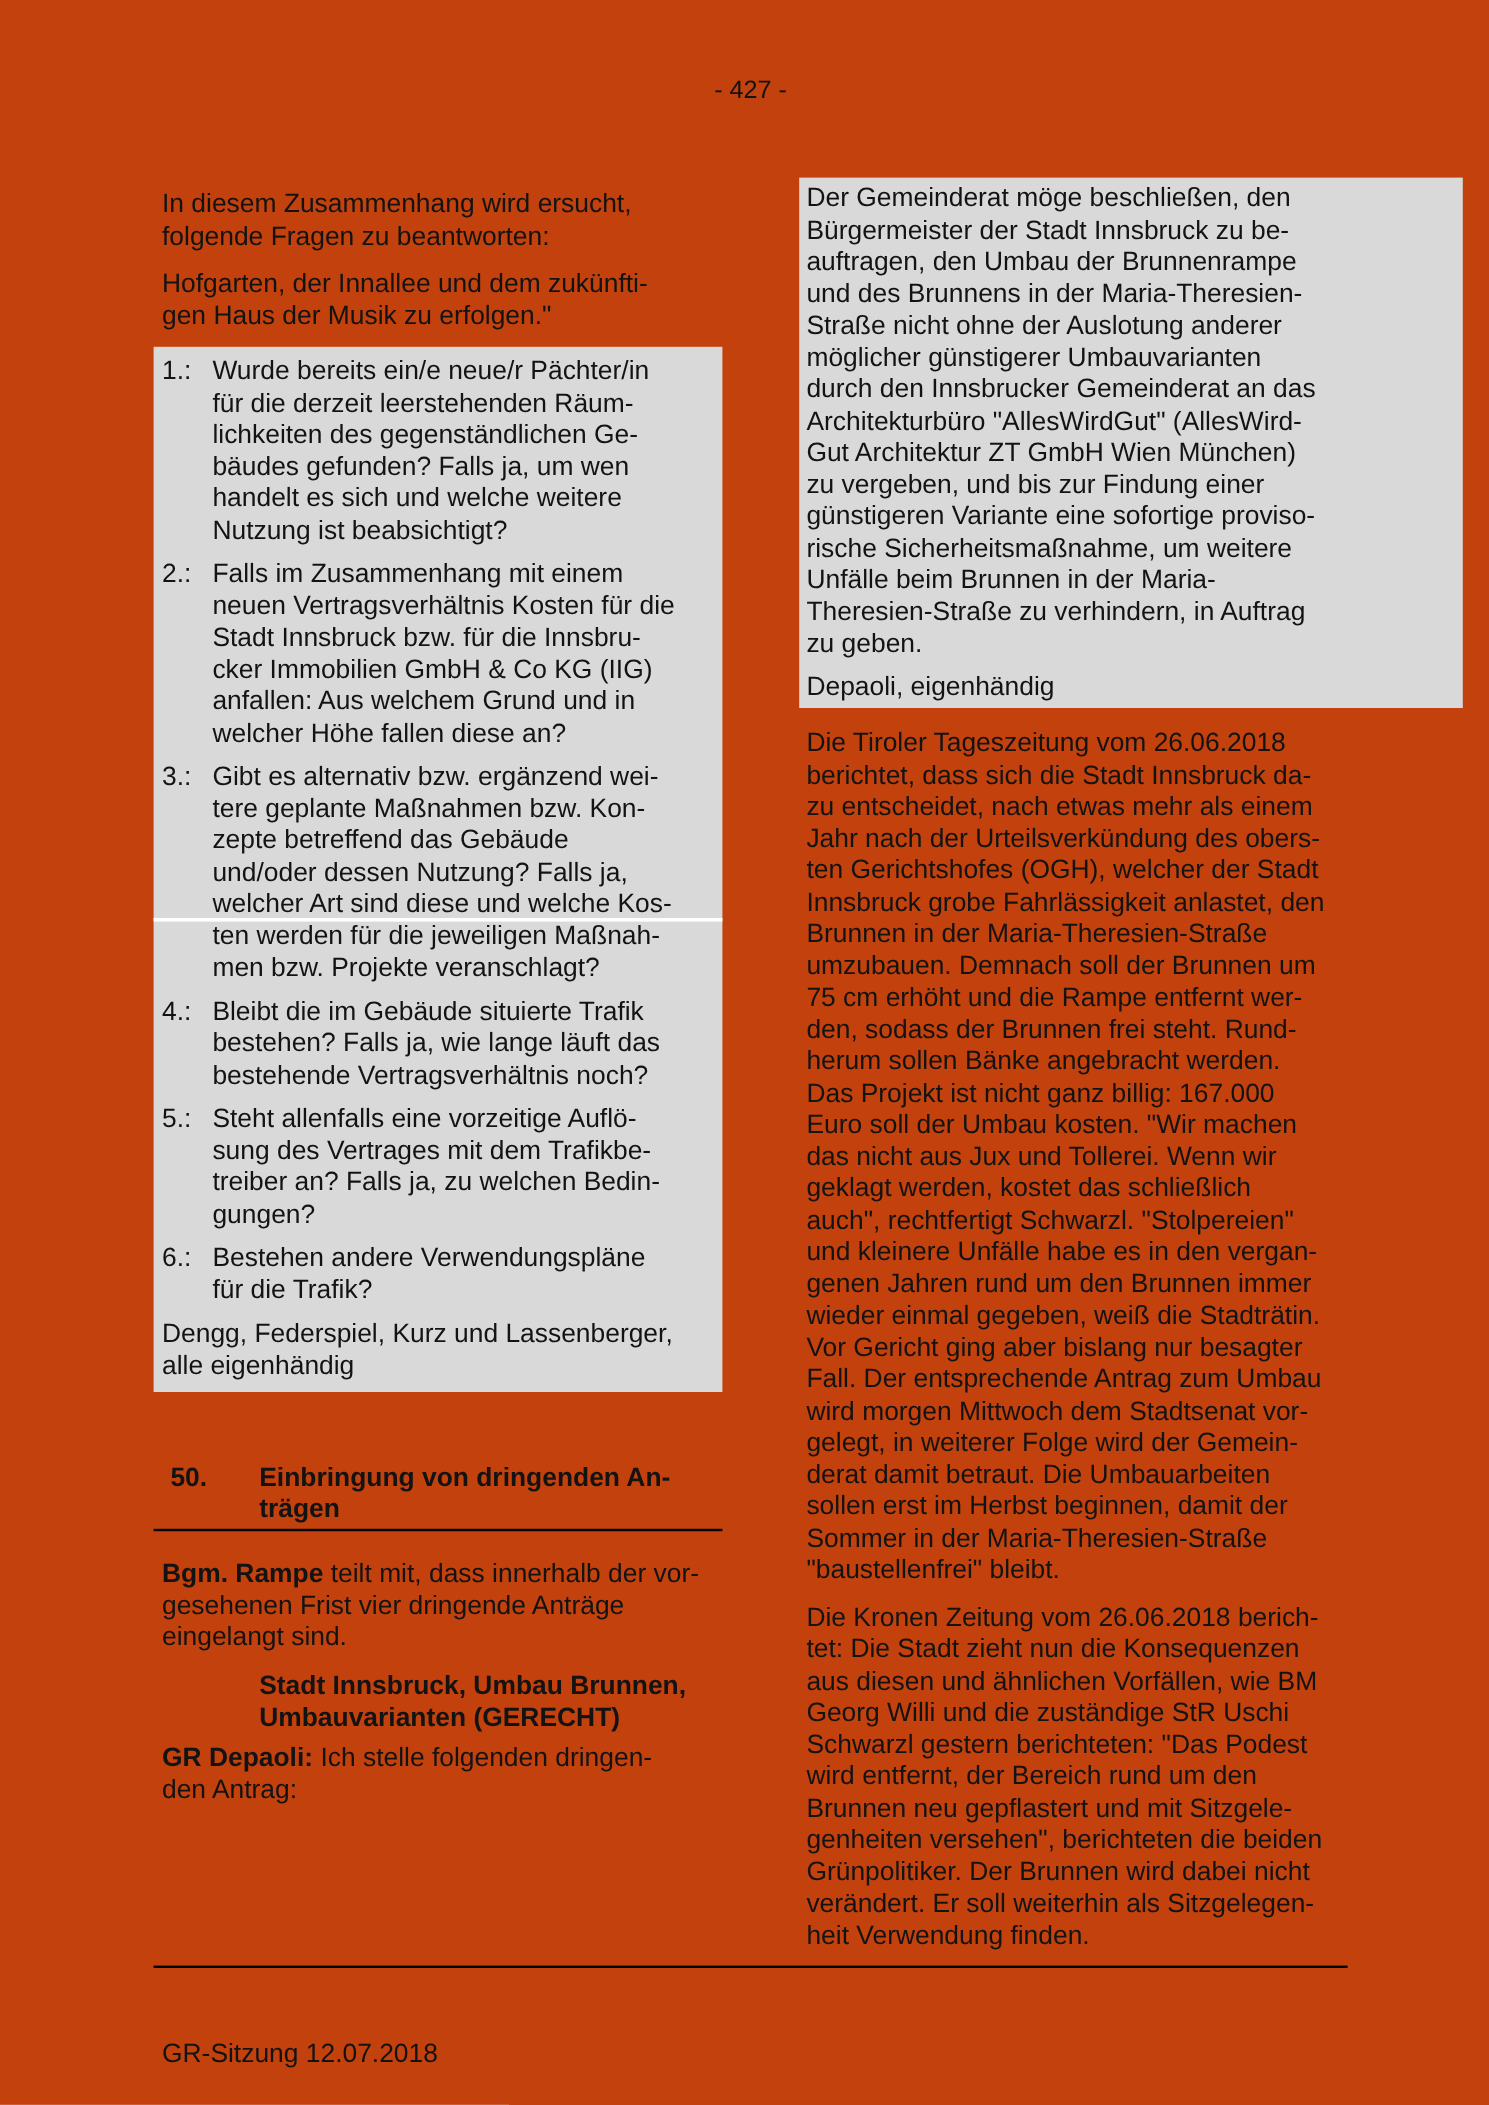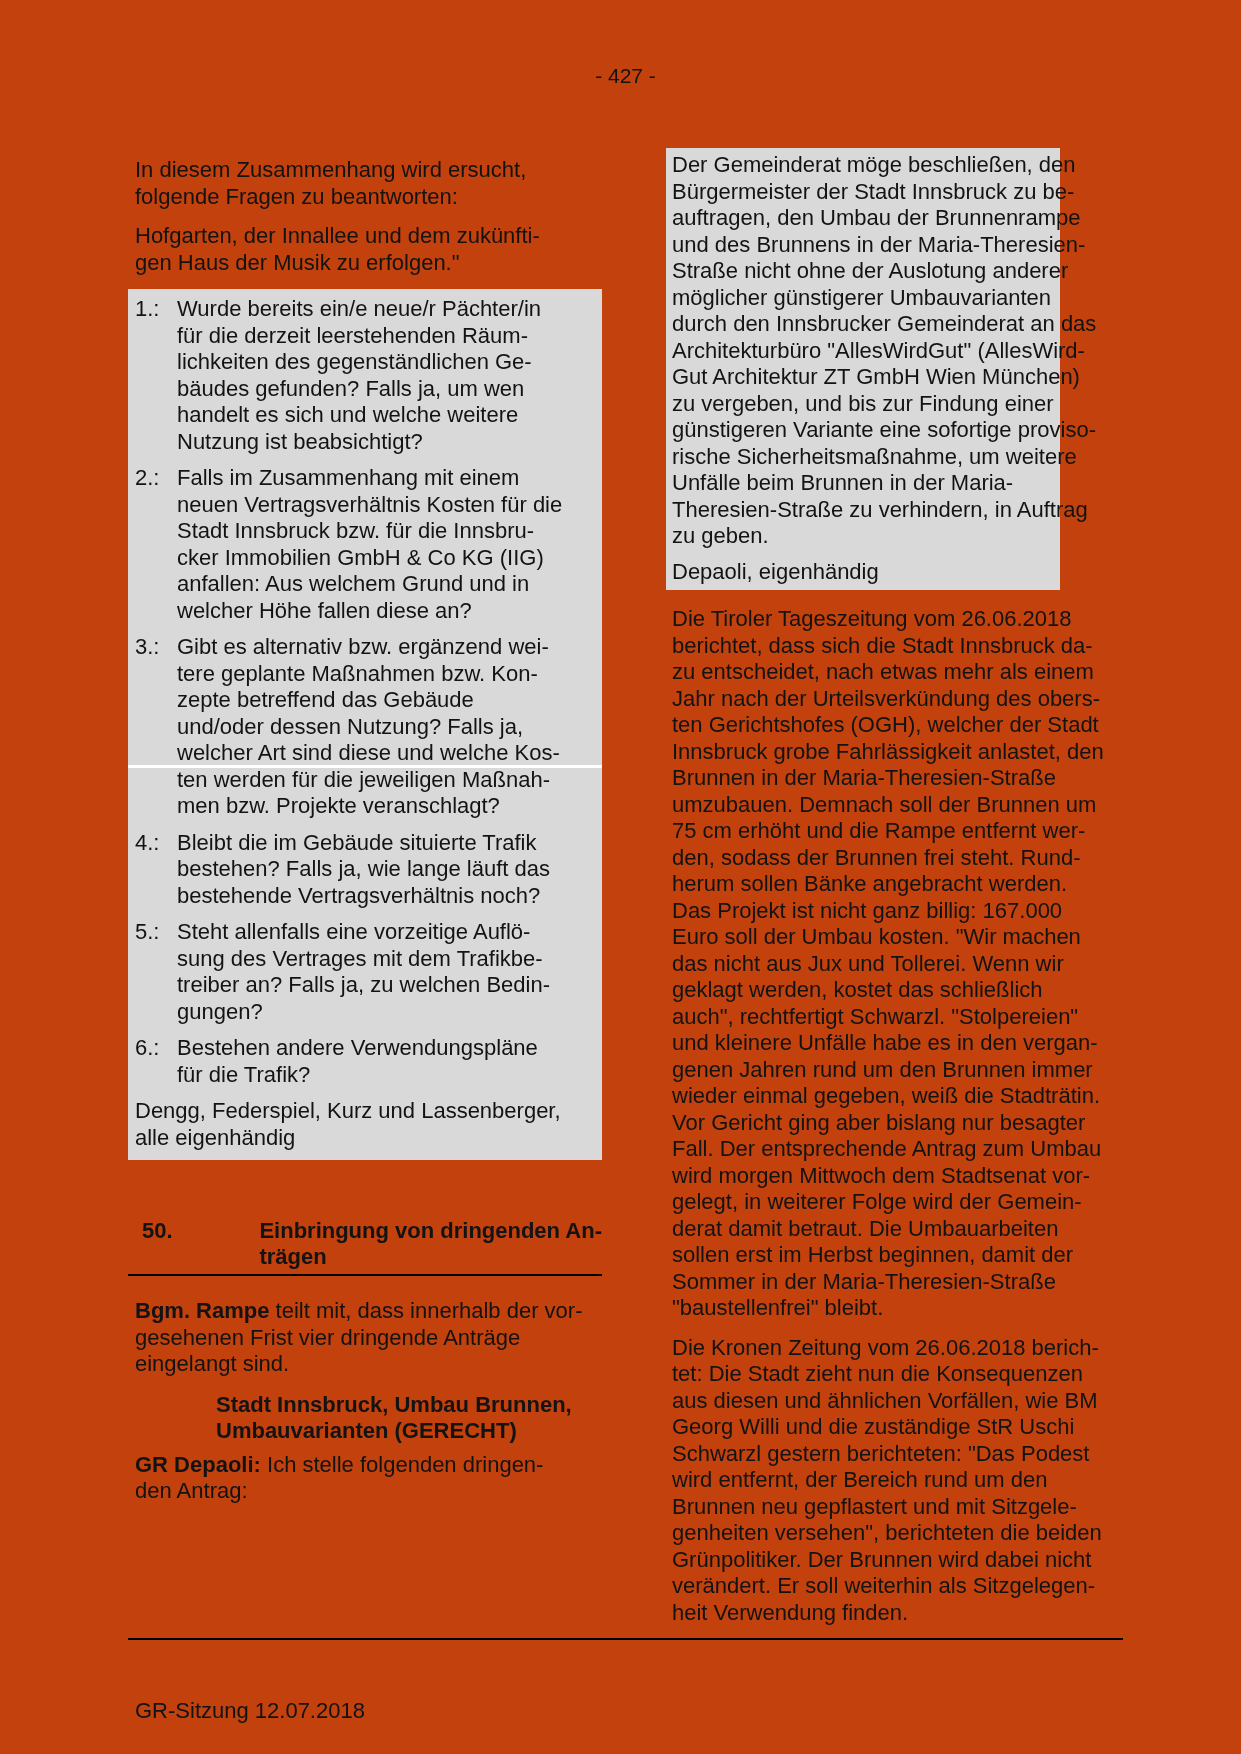--- a/index.html
+++ b/index.html
@@ -15,33 +15,33 @@
   .page-number{
     position:absolute;top:64px;left:128px;width:995px;
     text-align:center;font-size:21px;line-height:24px;
   }
   .col{position:absolute;font-size:22px;line-height:26.5px;}
   .col-left{left:128px;top:157px;width:474px;}
   .col-right{left:666px;top:148px;width:470px;}
   .para{margin:0 0 13px 0;padding-left:7px;white-space:pre;}
   .highlight{background:#d9d9d9;position:relative;}
   .hl-left{margin:1px 0 0 0;padding:7px 0 9px 0;width:474px;}
-  .hl-right{padding:4px 0 5px 0;width:394px;}
+  .hl-right{padding:4px 0 5px 0;width:553px;}
   .gap-line{position:absolute;left:0;top:476px;width:100%;height:3px;background:#ffffff;}
   .q-item{display:flex;margin:0 0 10px 0;padding-left:7px;}
   .q-item:last-of-type{margin-bottom:0;}
   .q-num{width:42px;flex:0 0 42px;}
   .q-text{white-space:pre;}
   .sig{margin:10px 0 0 0;padding-left:7px;white-space:pre;}
   .sig2{margin:9px 0 0 0;padding-left:6px;white-space:pre;}
   .motion{margin:0;padding-left:6px;white-space:pre;}
   .section-heading{
     display:flex;margin-top:58px;padding:0 0 4px 14px;
     border-bottom:2px solid #000;
-    font-weight:bold;line-height:26px;justify-content:space-between;
+    font-weight:bold;line-height:26px;
   }
   .sec-num{width:74px;flex:0 0 74px;}
   .sec-title{white-space:pre;}
   .bgm{margin:22px 0 0 0;white-space:pre;}
   .b{font-weight:bold;}
   .sub-heading{display:flex;margin-top:48px;padding-left:14px;font-weight:bold;}
   .sub-title{margin:14px 0 0 88px;font-weight:bold;white-space:pre;}
   .gr{margin:7px 0 0 0;white-space:pre;}
   .press1{margin:16px 0 0 0;padding-left:6px;white-space:pre;}
   .press2{margin:13px 0 0 0;padding-left:6px;white-space:pre;}

